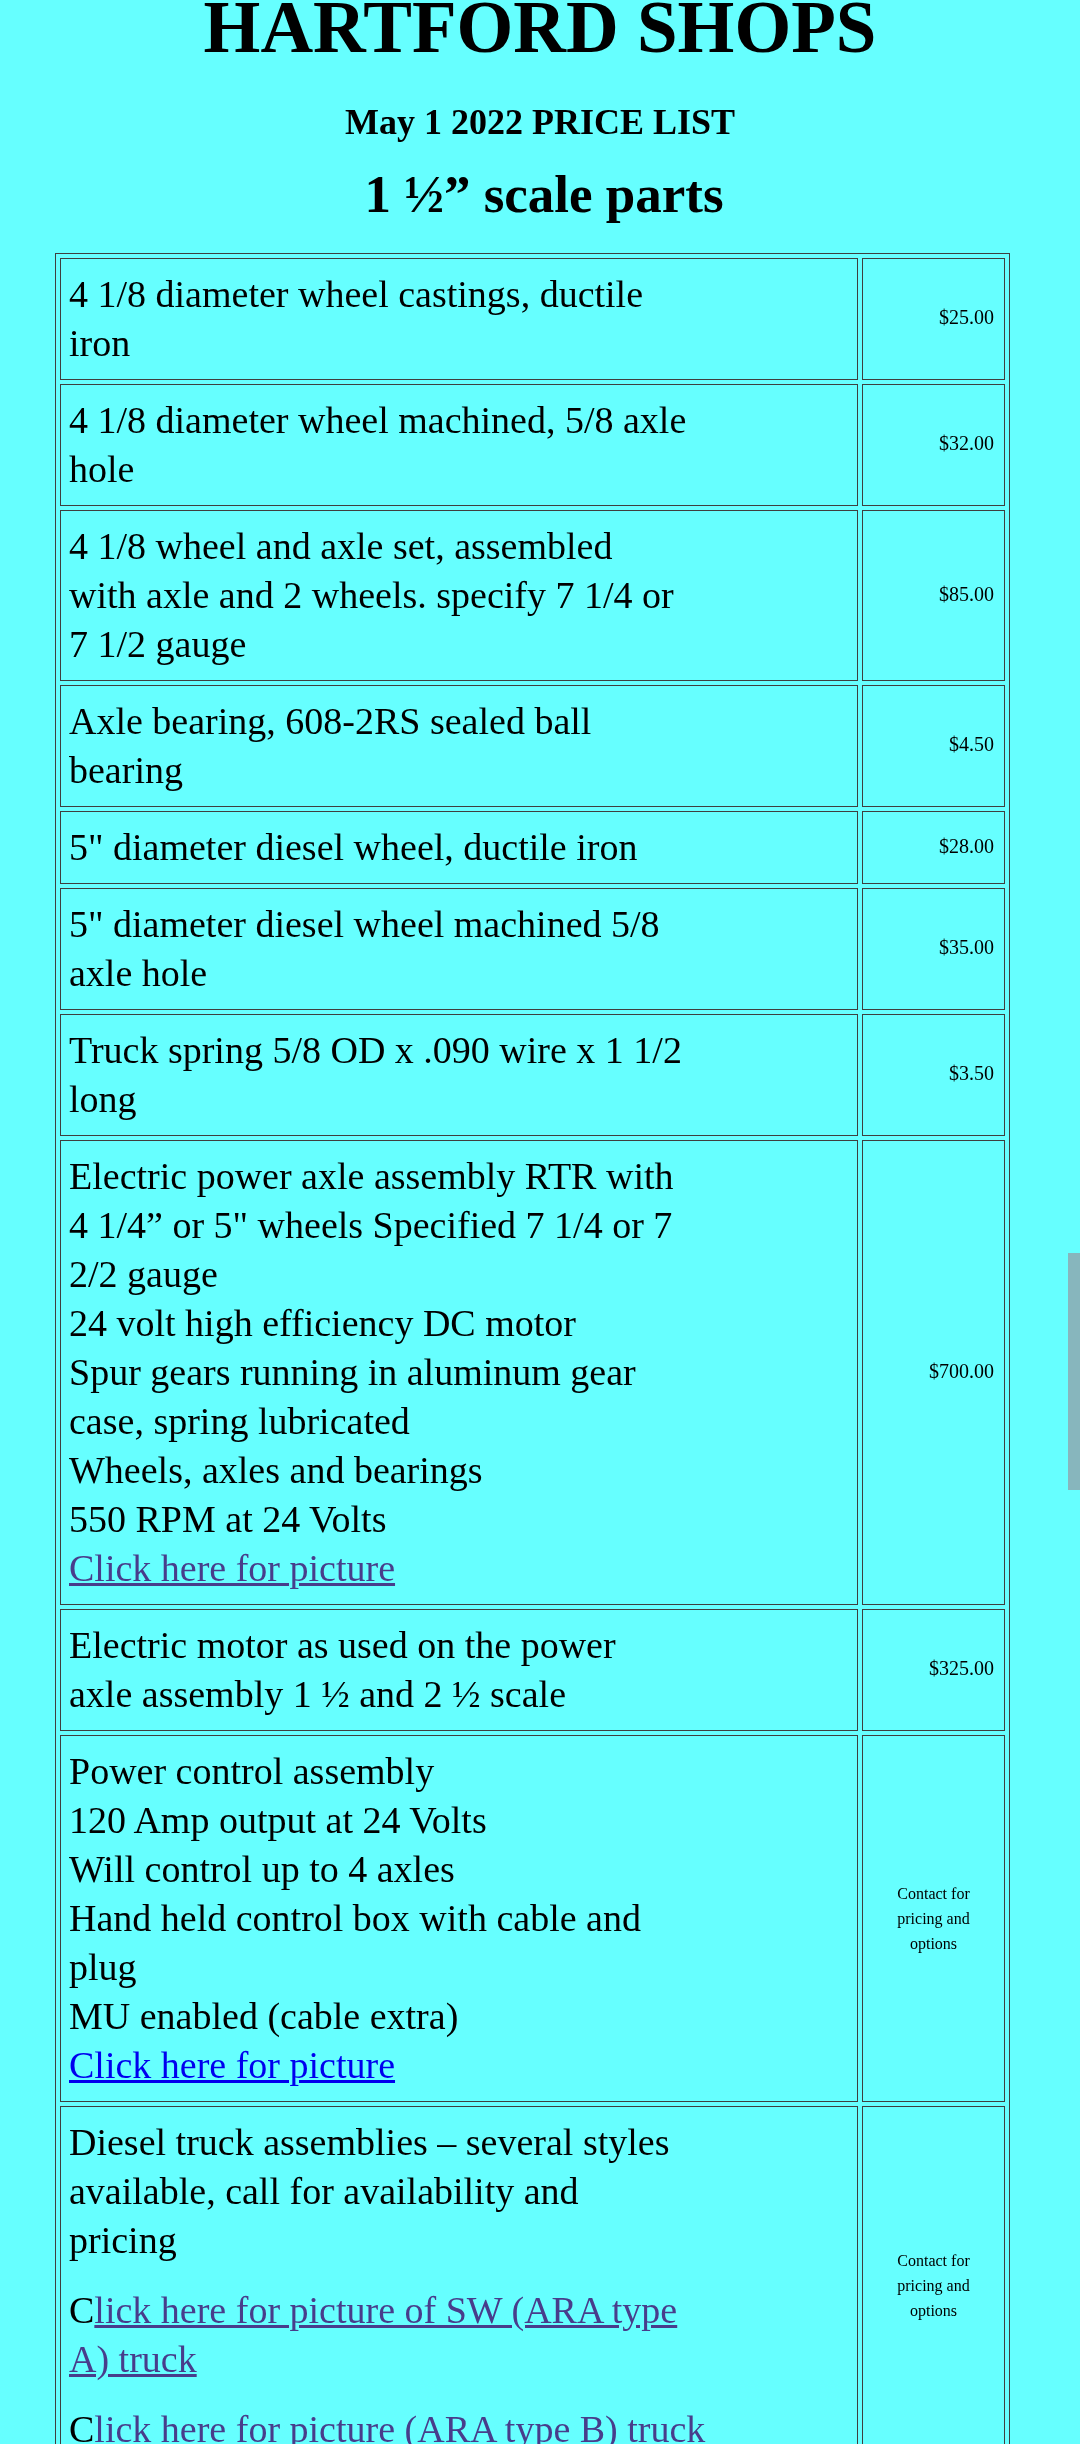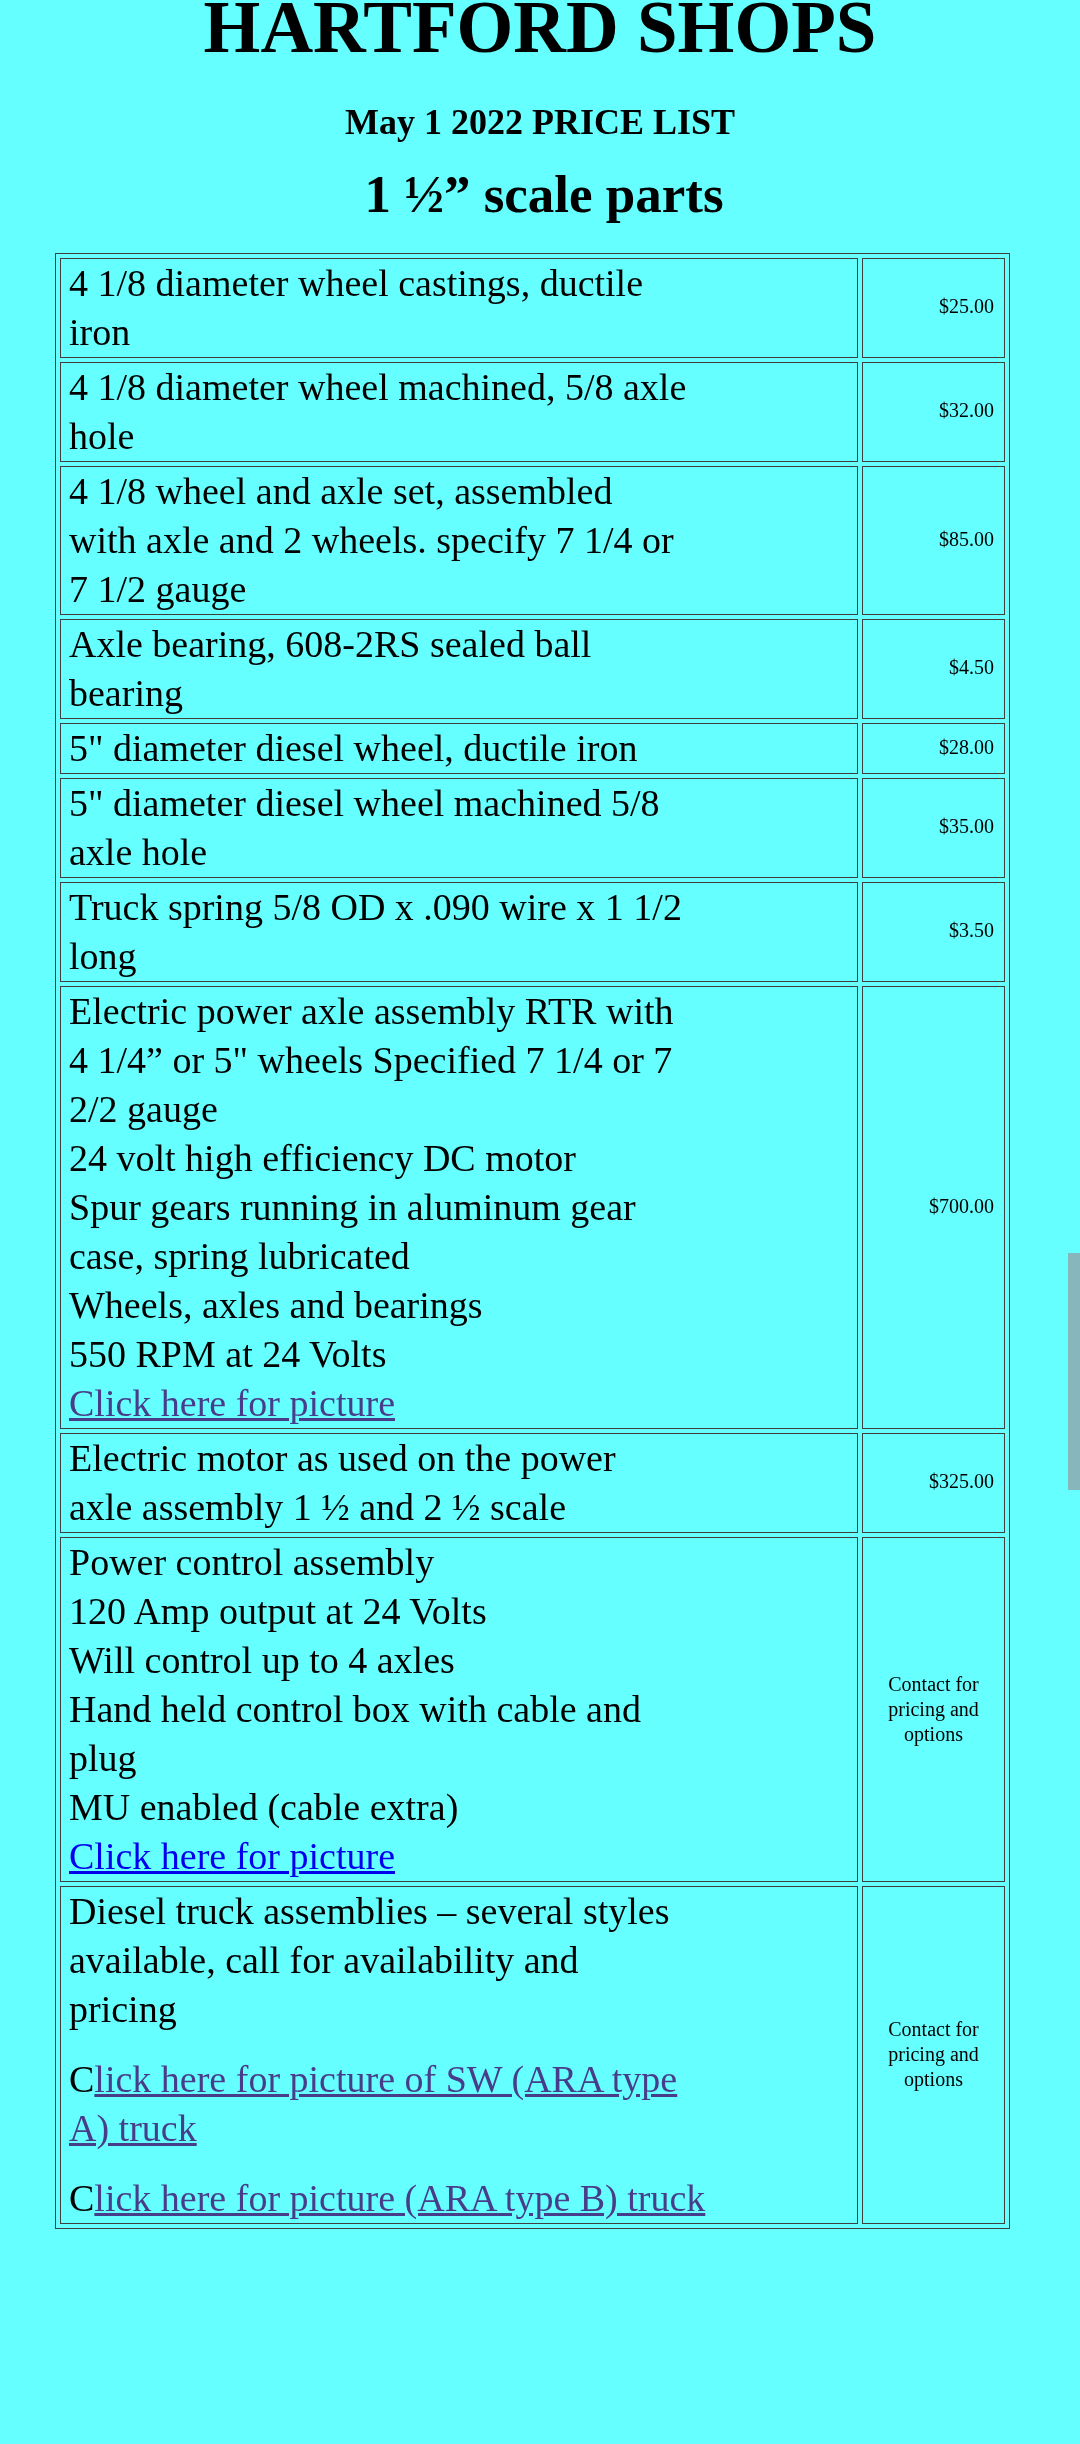--- a/index.html
+++ b/index.html
@@ -46,38 +46,38 @@
     background: transparent;
   }
   td {
     border: 1px solid #3f3f3f;
     vertical-align: middle;
     background: transparent;
   }
   td.desc {
     font-size: 38px;
     line-height: 49px;
-    padding: 0 8px;
+    padding: 11px 8px;
   }
   td.desc .line {
     white-space: normal;
   }
   td.desc .gap {
     margin-top: 21px;
   }
   td.price {
     overflow: hidden;
   }
   td.price.amount {
     font-size: 20px;
     text-align: right;
     padding: 0 10px 2px 2px;
   }
   td.price.contact {
-    font-size: 20px;
+    font-size: 16px;
     line-height: 25px;
     text-align: center;
     padding: 2px 14px;
   }
   a.pic-link {
     text-decoration: underline;
     cursor: pointer;
     text-align: center;
   }
   a.pic-link.unvisited { color: #0000ee; }

